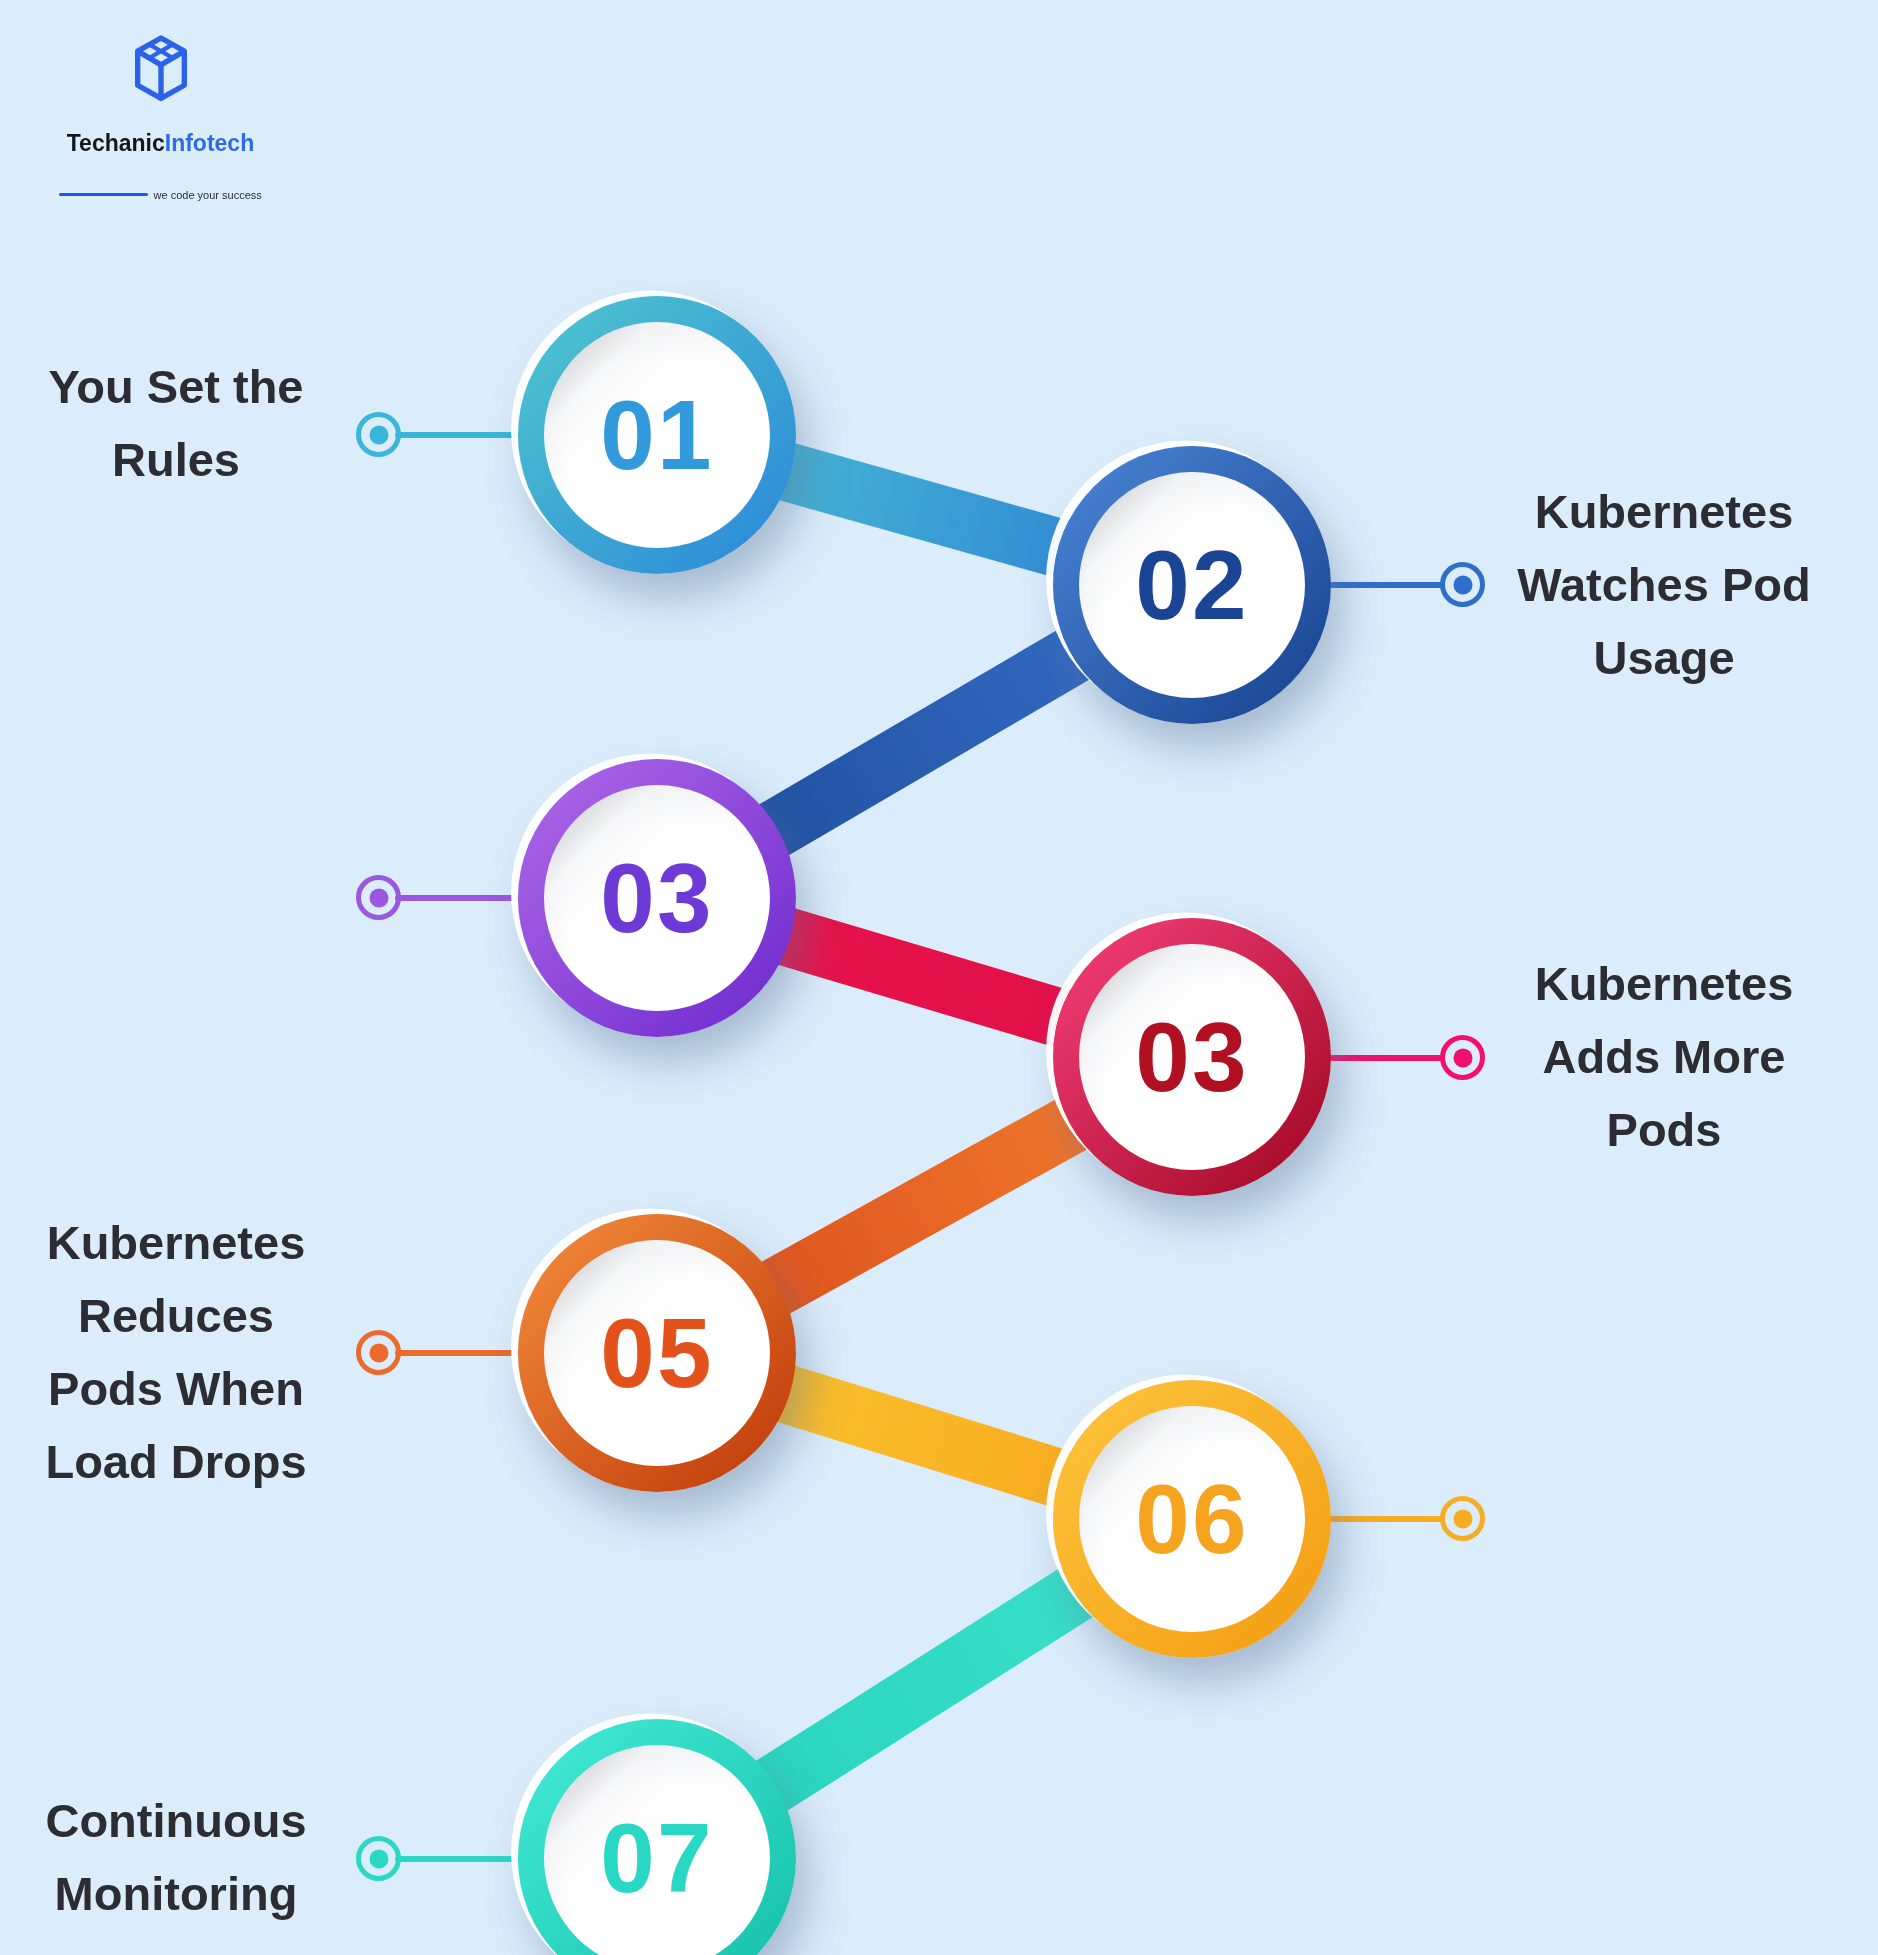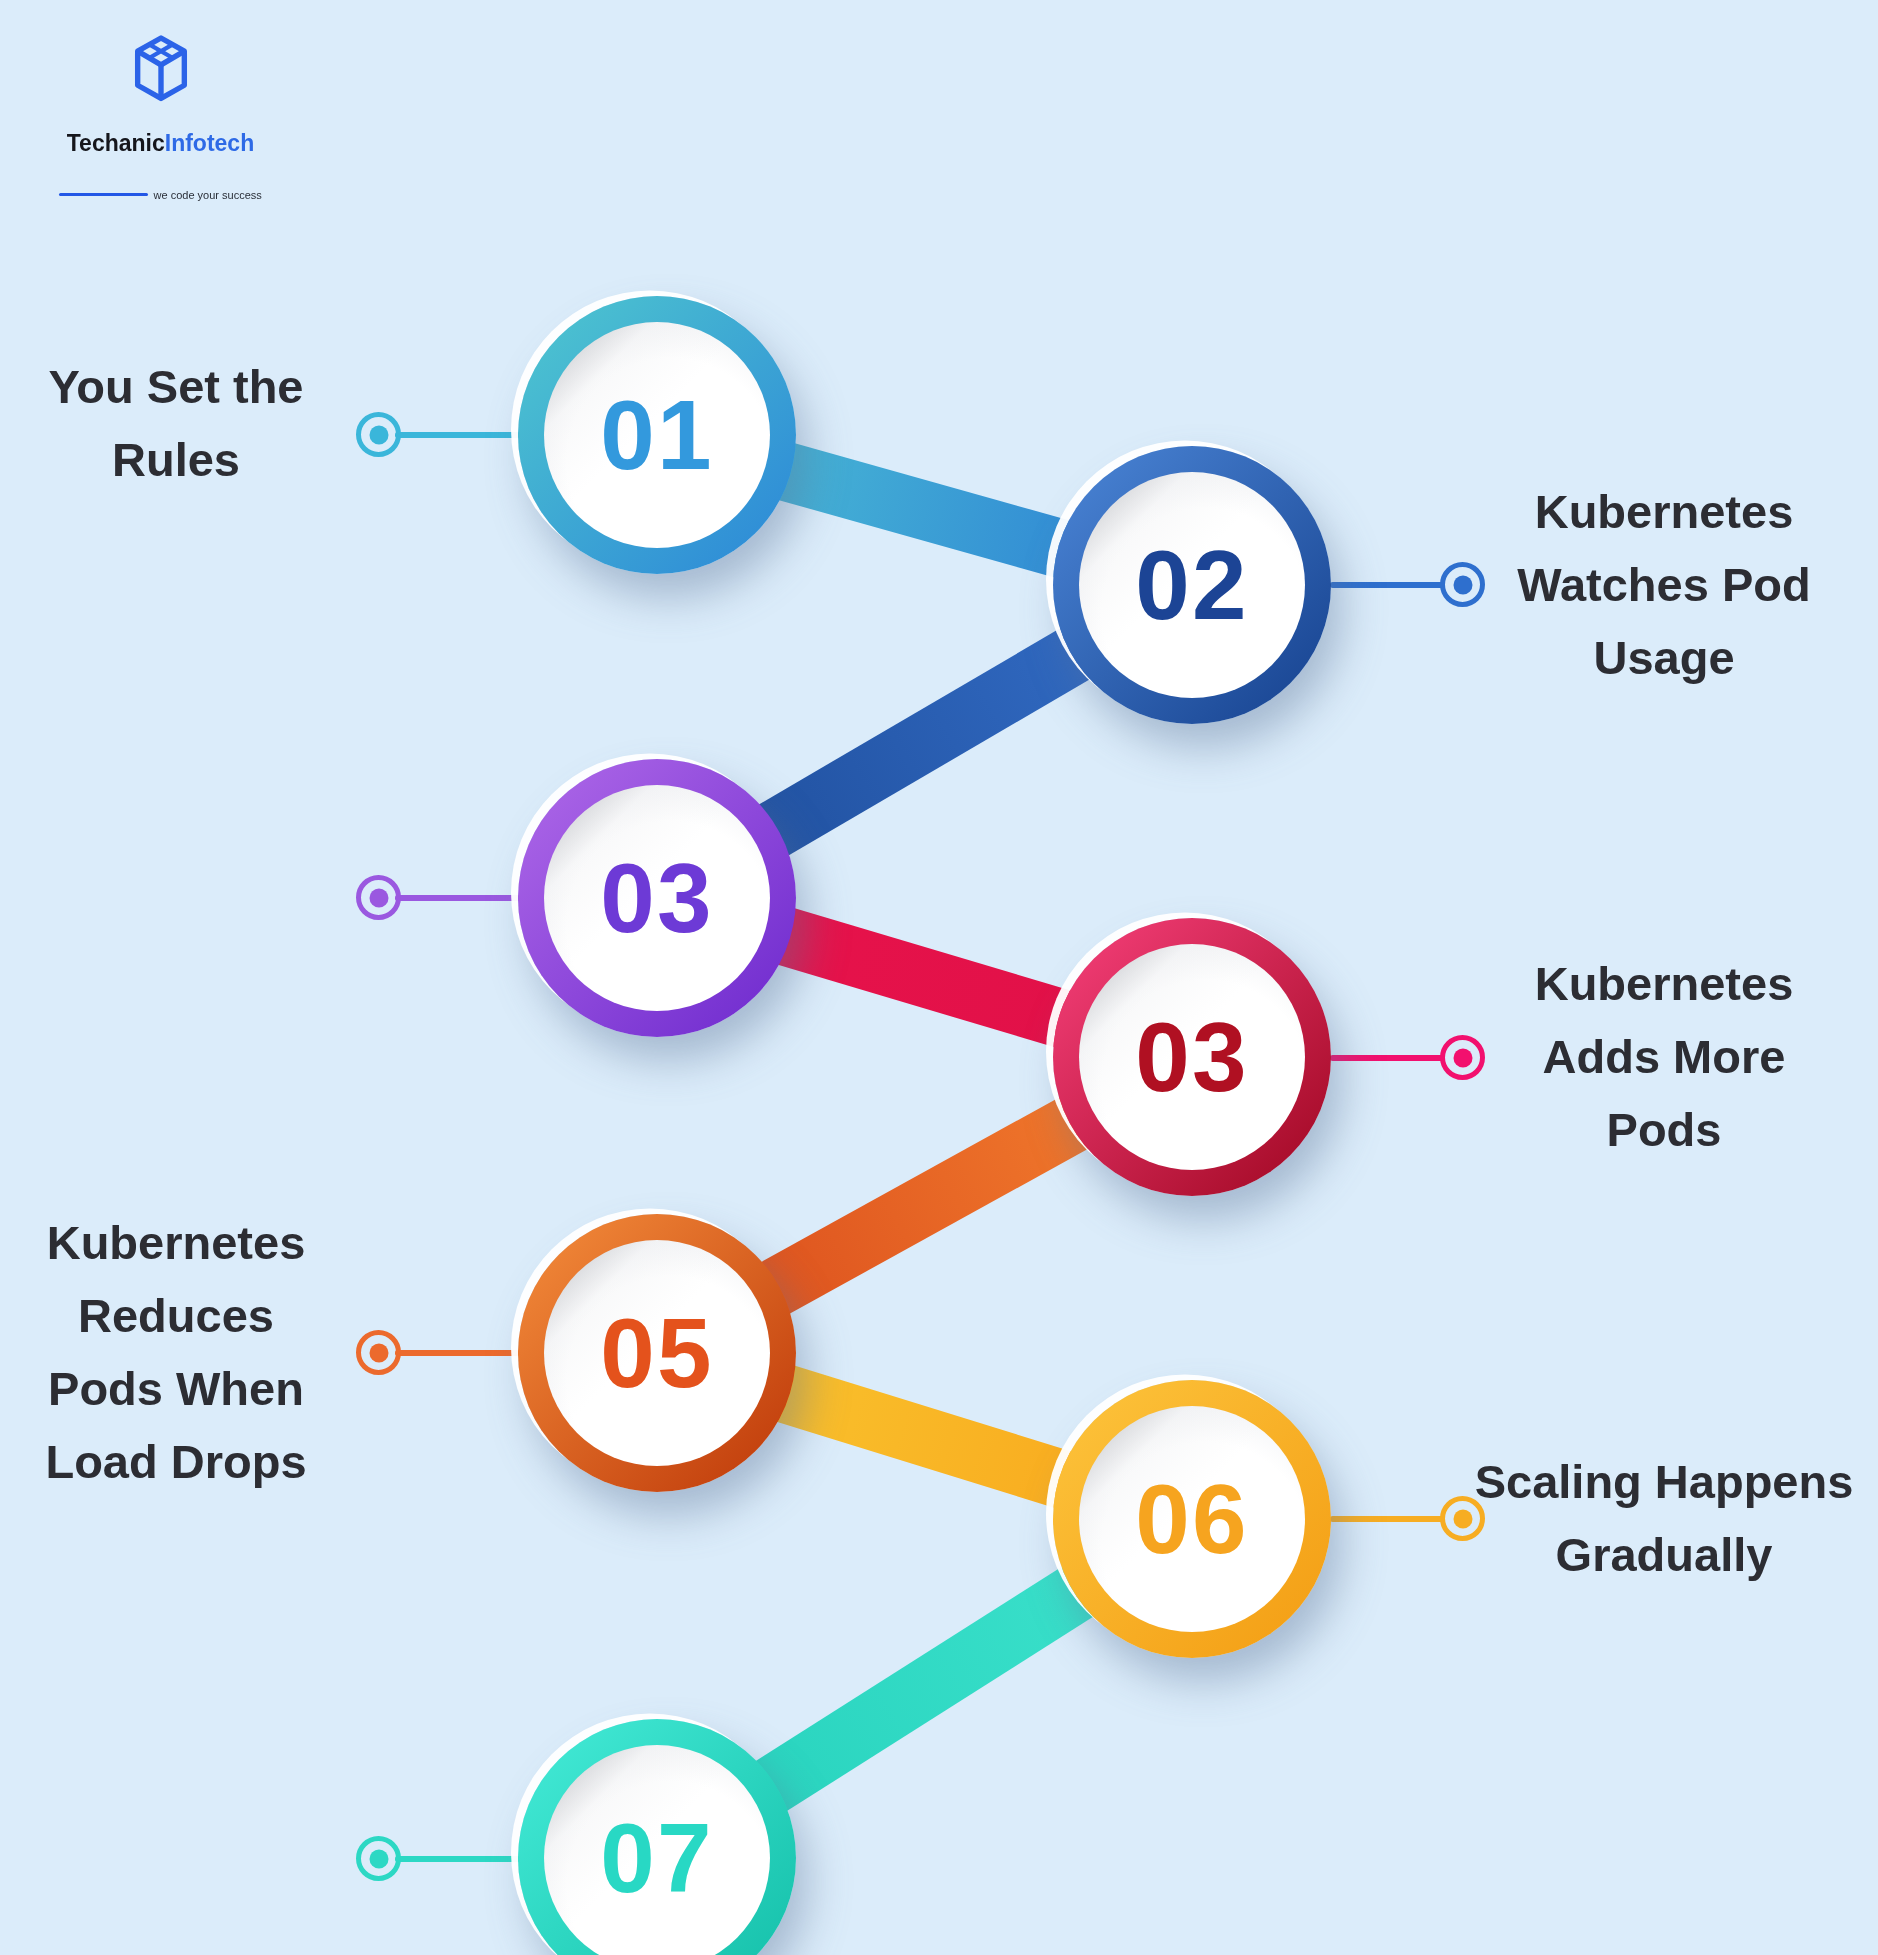--- a/index.html
+++ b/index.html
@@ -150,32 +150,32 @@
   <div class="tick tl t5" style="--rf: #f58e3c; --rt: #bd3708; --nc: #e4521c; --ac: #ec6a2d;"></div>
   <div class="dot d5" style="--rf: #f58e3c; --rt: #bd3708; --nc: #e4521c; --ac: #ec6a2d;">
       <i class="dot-core"></i>
     </div>
   <div class="circle c5" style="--rf: #f58e3c; --rt: #bd3708; --nc: #e4521c; --ac: #ec6a2d;">
     <div class="inner">
         <span class="num">05</span>
       </div>
   </div>
 
-  <div class="label lr l6">Scaling Happens
-Gradually</div>
   <div class="tick tr t6" style="--rf: #fdc53d; --rt: #f39c12; --nc: #f6a41f; --ac: #f7ad22;"></div>
   <div class="dot d6" style="--rf: #fdc53d; --rt: #f39c12; --nc: #f6a41f; --ac: #f7ad22;">
       <i class="dot-core"></i>
     </div>
   <div class="circle c6" style="--rf: #fdc53d; --rt: #f39c12; --nc: #f6a41f; --ac: #f7ad22;">
     <div class="inner">
         <span class="num">06</span>
       </div>
   </div>
 
+  <div class="label ll l7">Continuous
+Monitoring</div>
   <div class="tick tl t7" style="--rf: #45ecd8; --rt: #13bea8; --nc: #28d8c4; --ac: #2cd8c4;"></div>
   <div class="dot d7" style="--rf: #45ecd8; --rt: #13bea8; --nc: #28d8c4; --ac: #2cd8c4;">
       <i class="dot-core"></i>
     </div>
   <div class="circle c7" style="--rf: #45ecd8; --rt: #13bea8; --nc: #28d8c4; --ac: #2cd8c4;">
     <div class="inner">
         <span class="num">07</span>
       </div>
   </div>
 

